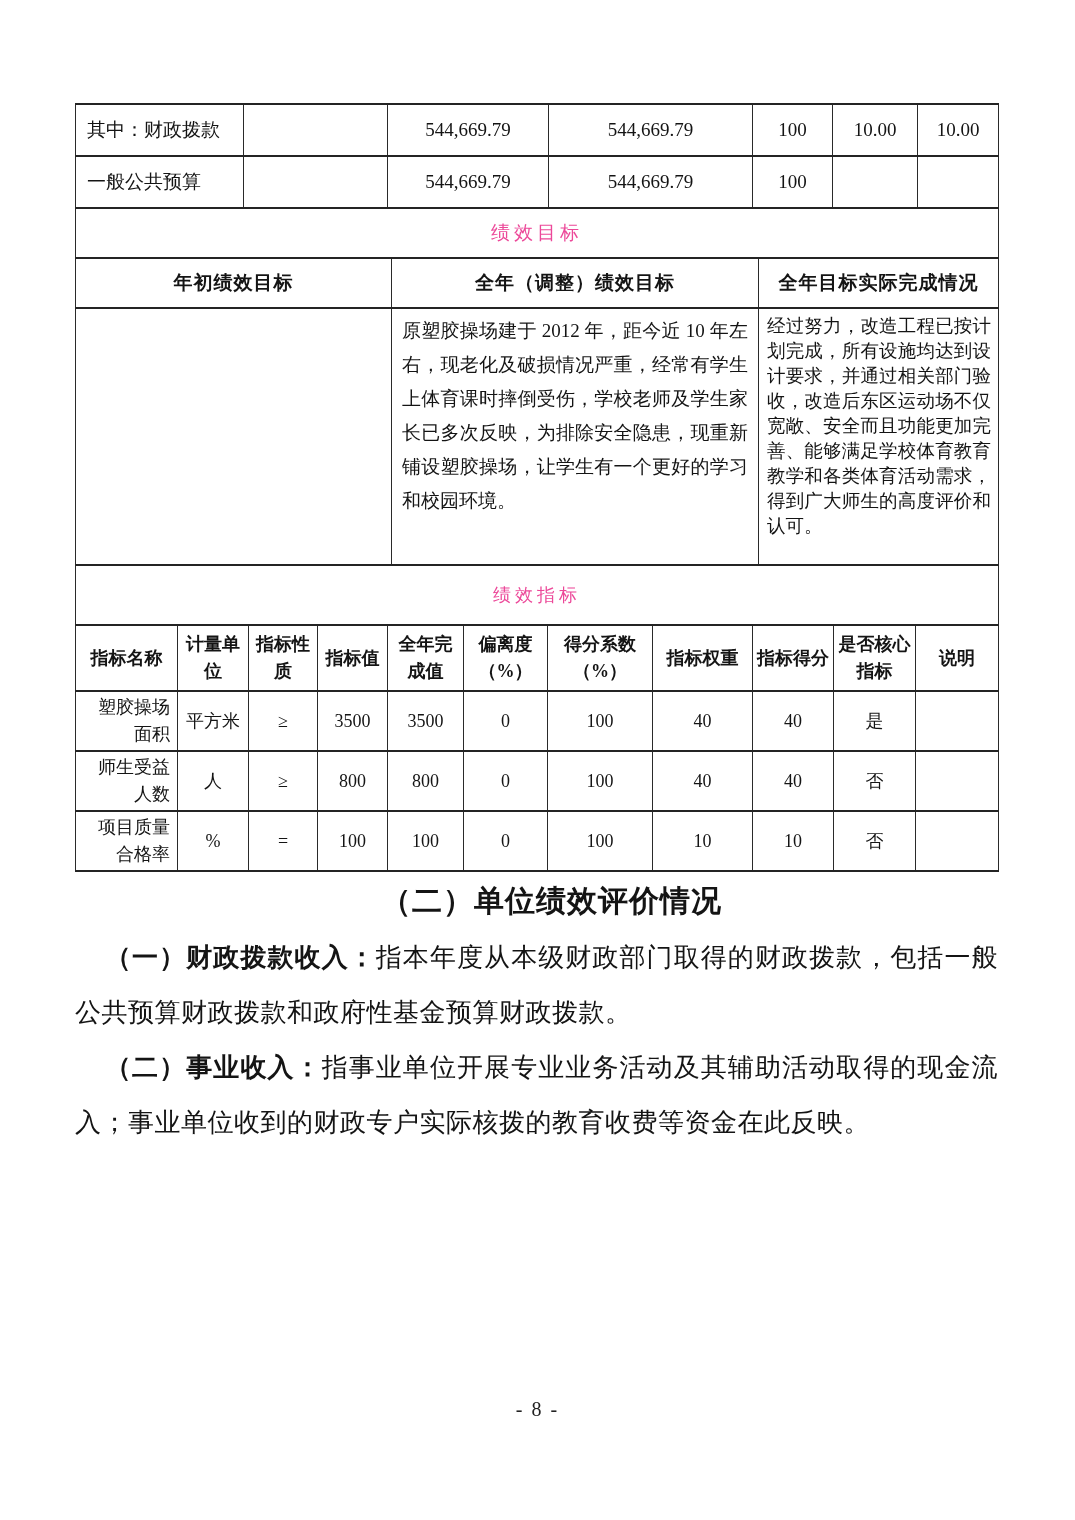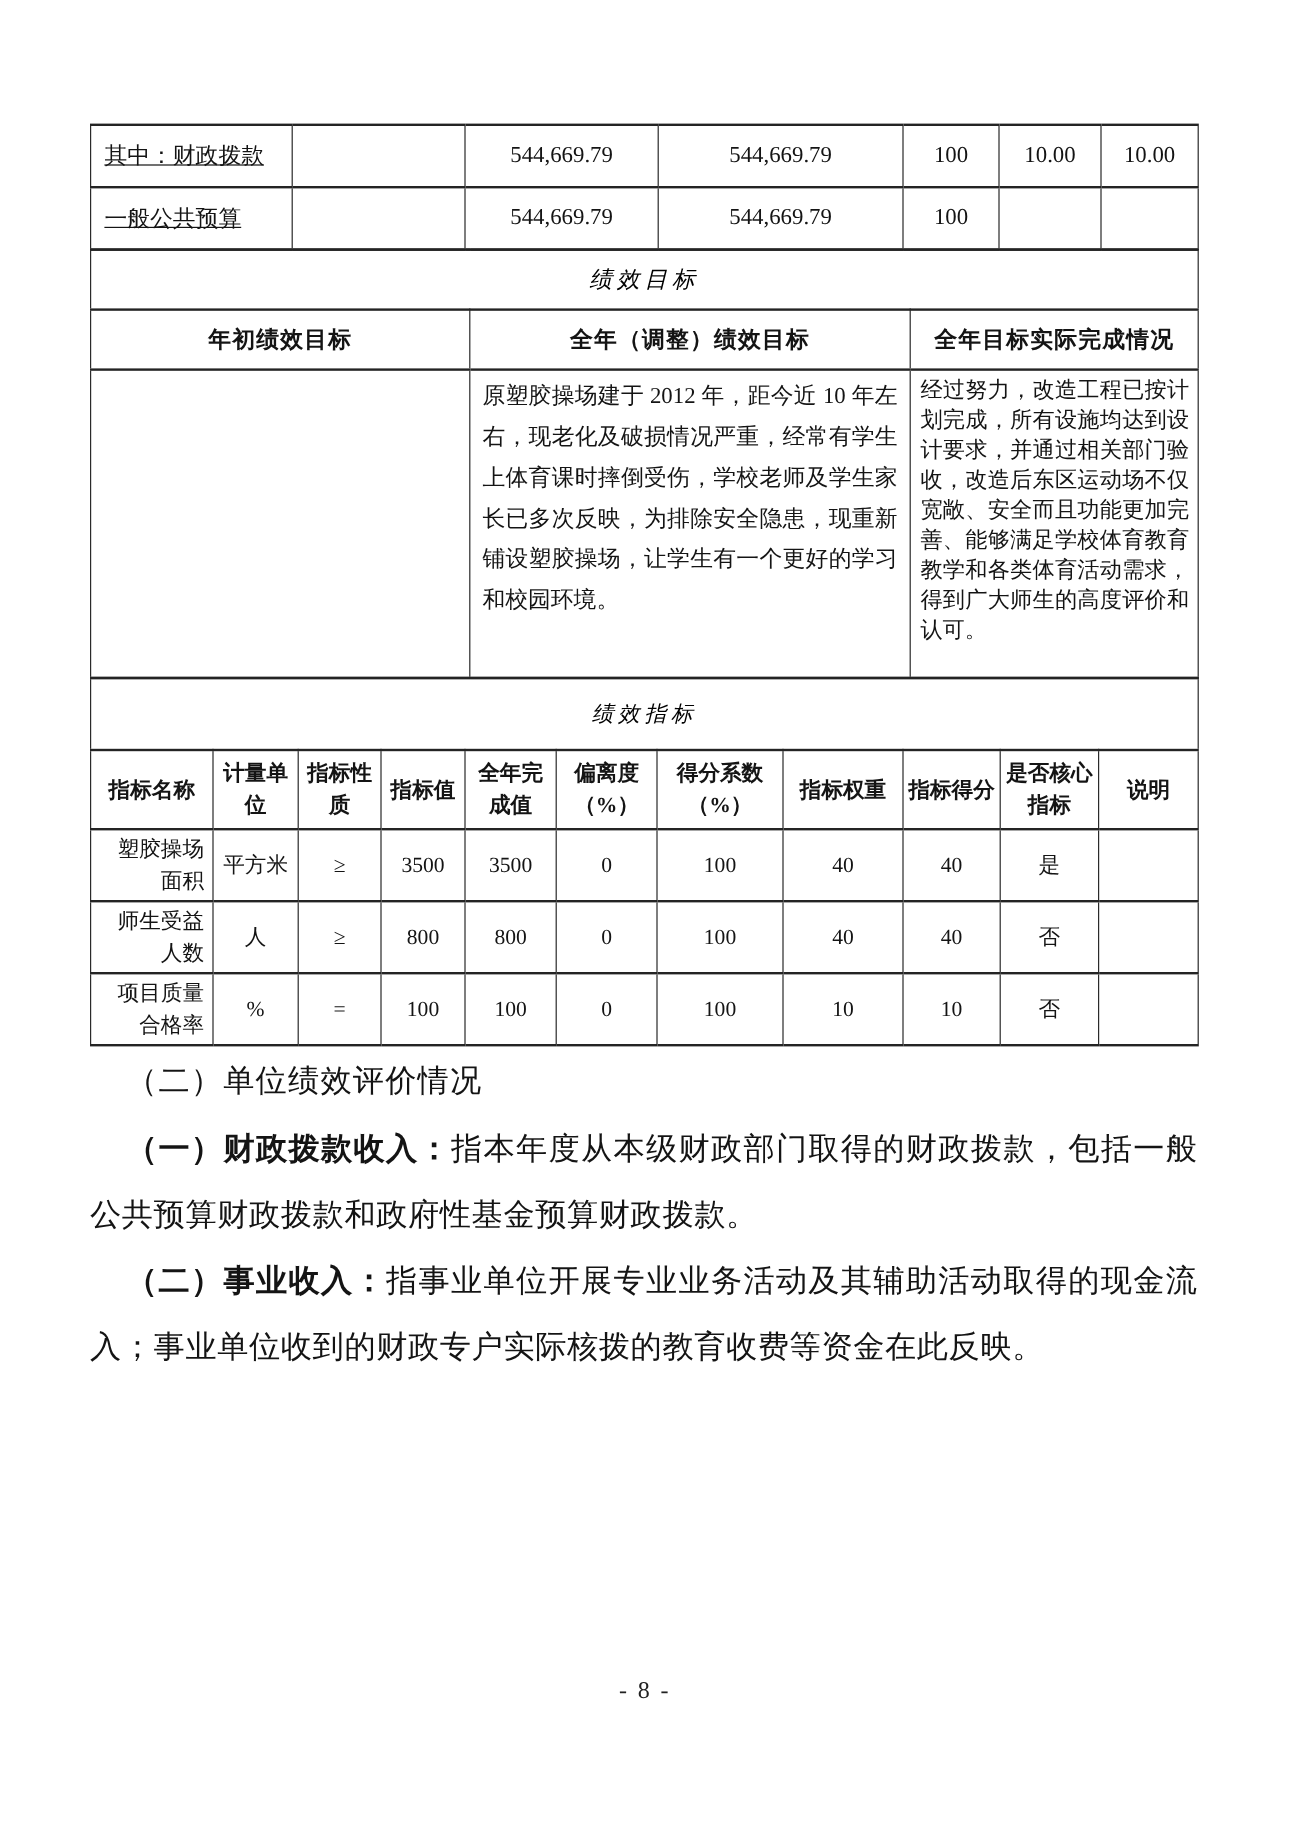--- a/index.html
+++ b/index.html
@@ -25,28 +25,27 @@
     border-left: 1.5px solid #2a2a2a;
     border-right: 1.5px solid #2a2a2a;
     overflow: hidden;
     text-align: center;
     vertical-align: middle;
     font-weight: normal;
     padding: 0;
   }
   
   .t1 td { height: 50px; font-size: 19px; }
-  .t1 td.left { text-align: left; padding-left: 11px; text-decoration: underline; }
+  .t1 td.left { text-align: left; padding-left: 11px; }
   
   td.title-row {
     height: 48px;
     font-size: 19px;
     letter-spacing: 4px;
-    color: #000000;
-    font-style: italic;
+    color: #ec4899;
   }
   
   .t2 th {
     height: 48px;
     font-size: 19px;
     font-weight: bold;
     letter-spacing: 1px;
   }
   .t2 td.goal-cell {
     height: 250px;
@@ -58,26 +57,27 @@
   .t2 td.goal-mid  { font-size: 19px;   line-height: 34px; }
   .t2 td.goal-right{ font-size: 18.5px; line-height: 25px; padding: 5px 7px 0 8px; }
   
   .t3 th { height: 64px; font-size: 18px; font-weight: bold; line-height: 27px; padding: 0 3px; }
   .t3 td { height: 58px; font-size: 18px; line-height: 27px; }
   .t3 td.left { text-align: right; padding: 0 7px; }
   
   .sections { padding: 0 77px 0 75px; }
   .kai-heading {
     margin: 0;
-    font-size: 26px;
+    font-size: 30px;
     line-height: 58px;
-    font-weight: normal;
+    font-weight: bold;
     letter-spacing: 1px;
     text-indent: 30px;
     font-family: "Liberation Serif", "DejaVu Serif", serif;
+    text-align: center;
   }
   .body-line {
     margin: 0;
     font-size: 26px;
     line-height: 58px;
     text-indent: 62px;
     letter-spacing: 1px;
   }
   .hei-heading {
     margin: 0;

